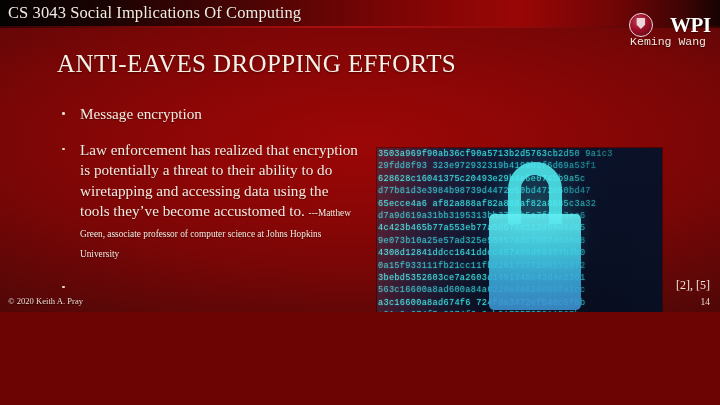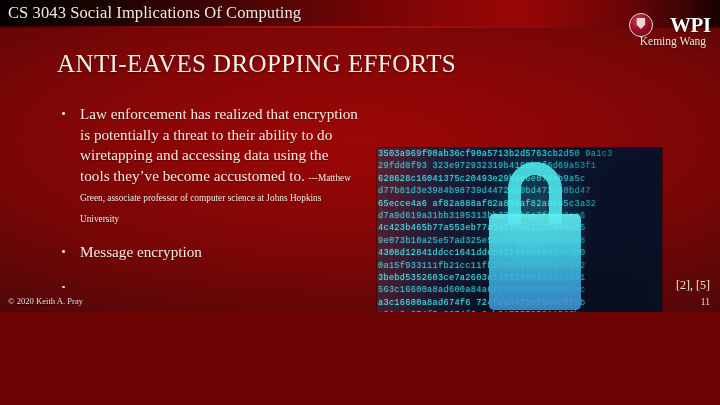--- a/index.html
+++ b/index.html
@@ -55,20 +55,21 @@
   .wpi-word{
     font-size:21px;font-weight:bold;color:#ffffff;
     letter-spacing:-.3px;line-height:22px;
     font-family:"Liberation Serif",serif;
     text-shadow:0 1px 1px rgba(0,0,0,.55);
   }
   .presenter{
     position:absolute;right:14px;top:35px;
     font-size:11.5px;color:#f0e6dc;
     text-shadow:0 1px 1px rgba(0,0,0,.5);
+    font-family:Liberation Mono, monospace;
   }
   
   .slide-title{
     position:absolute;left:57px;top:50px;
     font-size:25px;color:#f6efe6;letter-spacing:.4px;
     text-shadow:0 1px 2px rgba(0,0,0,.45);
     white-space:nowrap;
   }
   
   .body{
@@ -183,27 +184,27 @@
   </div>
 
   <div class="presenter">Keming Wang</div>
 
   <div class="slide-title">ANTI-EAVES DROPPING EFFORTS</div>
 
   <div class="body">
 
     <div class="bullet">
       <span class="dot"></span>
+      <span>Message encryption</span>
+    </div>
+
+    <div class="bullet">
+      <span class="dot"></span>
       <span>Law enforcement has realized that encryption is potentially a threat to their ability to do wiretapping and accessing data using the tools they’ve become accustomed to.</span>
       <span class="attribution">---Matthew Green, associate professor of computer science at Johns Hopkins University</span>
-    </div>
-
-    <div class="bullet">
-      <span class="dot"></span>
-      <span>Message encryption</span>
     </div>
 
     <div class="bullet">
       <span class="dot"></span>
     </div>
 
   </div>
 
   <div class="picture">
     <div class="pic-bg"></div>
@@ -212,15 +213,15 @@
     <div class="pic-fade-right"></div>
     <div class="lock">
       <div class="lock-glow"></div>
       <div class="lock-shackle"></div>
       <div class="lock-body"></div>
     </div>
   </div>
 
   <div class="copyright">© 2020 Keith A. Pray</div>
   <div class="refs">[2], [5]</div>
-  <div class="pagenum">11</div>
+  <div class="pagenum">14</div>
 
 </div>
 
 </body></html>

